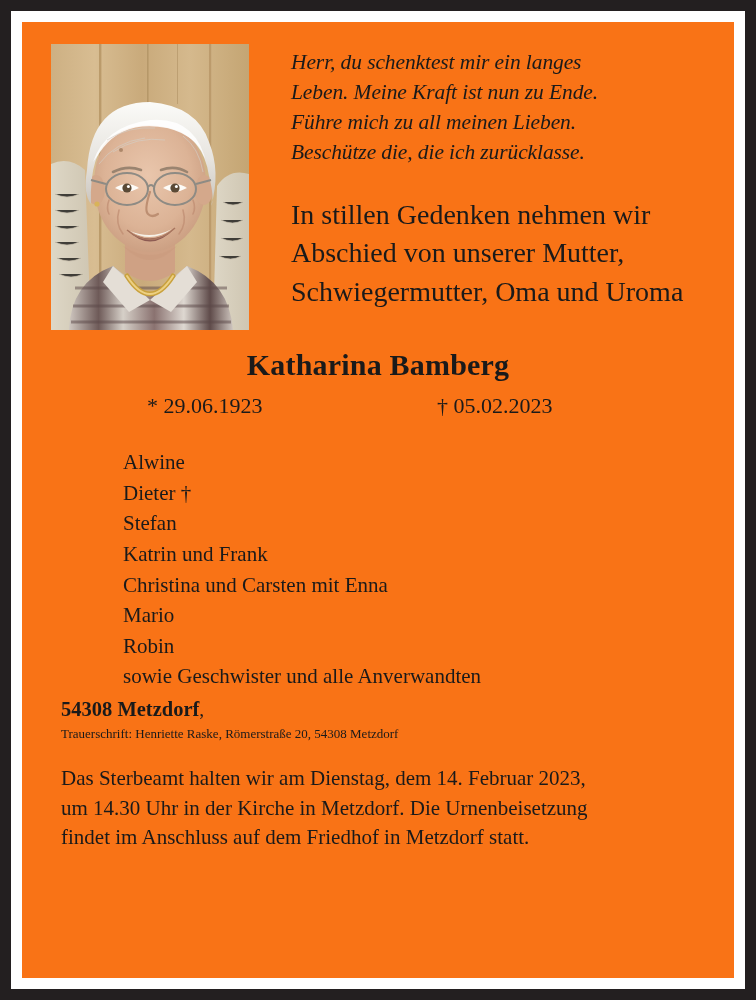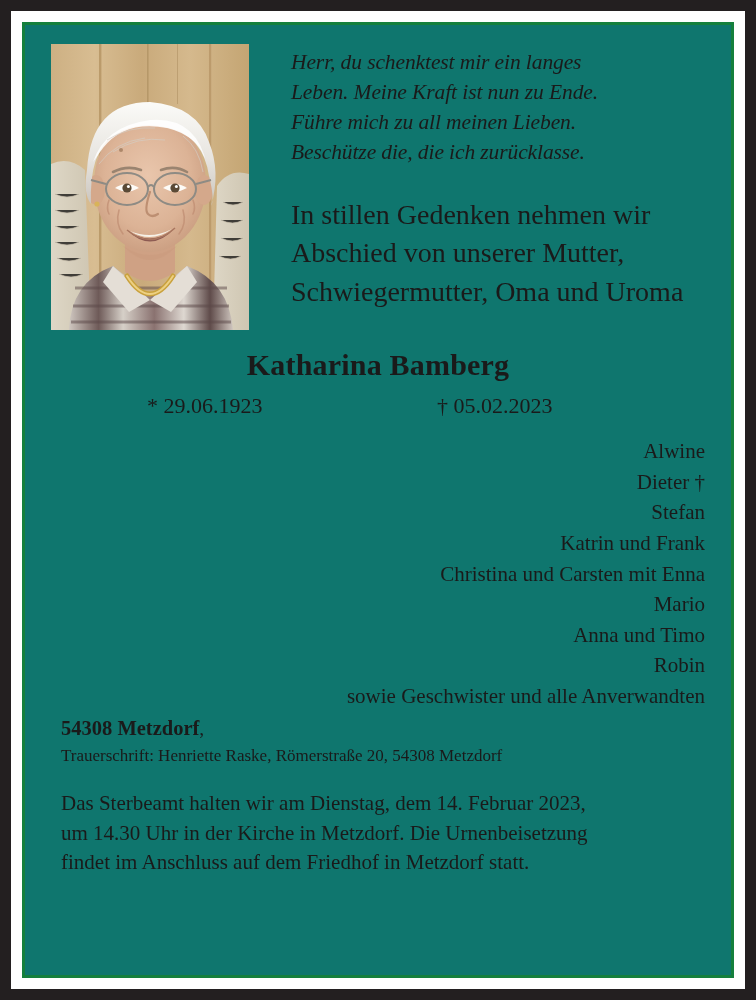--- a/index.html
+++ b/index.html
@@ -23,22 +23,22 @@
     box-sizing: border-box;
     background: #ffffff;
     border: 11px solid #231f20;   
     padding: 11px;                
   }
   .notice-inner {
     position: relative;
     width: 100%;
     height: 100%;
     box-sizing: border-box;
-    border: 3px solid #15803d;    
-    background: #0f766e;
+    border: 3px solid #f97316;    
+    background: #f97316;
   }
   .content {
     position: absolute;
     inset: 0;
     padding: 19px 26px 0 26px;
     box-sizing: border-box;
   }
 
   
   .top-block {
@@ -97,37 +97,36 @@
     margin-top: 12px;
     display: flex;
     font-size: 22px;
     padding-left: 96px;
   }
   .dates .born { width: 290px; }
   .dates .died { }
 
   
   .survivors {
-    margin-top: 17px;
+    margin-top: 28px;
     padding-left: 72px;
     font-size: 21px;
     line-height: 1.455;
-    text-align: right;
   }
   .survivors div { white-space: nowrap; }
 
   
   .address {
     margin-top: 4px;
     padding-left: 10px;
     font-size: 19.5px;
     line-height: 1.36;
   }
   .address .place { font-weight: bold; font-size: 20.5px; }
-  .address .contact { font-size: 17px; margin-top: 1px; }
+  .address .contact { font-size: 13px; margin-top: 1px; }
 
   
   .service {
     margin-top: 22px;
     padding-left: 10px;
     font-size: 21px;
     line-height: 1.4;
   }
   .service div { white-space: nowrap; }
 </style>
@@ -287,21 +286,20 @@
         <span class="died">† 05.02.2023</span>
       </div>
 
       <div class="survivors">
         <div>Alwine</div>
         <div>Dieter †</div>
         <div>Stefan</div>
         <div>Katrin und Frank</div>
         <div>Christina und Carsten mit Enna</div>
         <div>Mario</div>
-        <div>Anna und Timo</div>
         <div>Robin</div>
         <div>sowie Geschwister und alle Anverwandten</div>
       </div>
 
       <div class="address">
         <div><span class="place">54308 Metzdorf</span><span>,</span></div>
         <div class="contact">Trauerschrift: Henriette Raske, Römerstraße 20, 54308 Metzdorf</div>
       </div>
 
       <div class="service">

